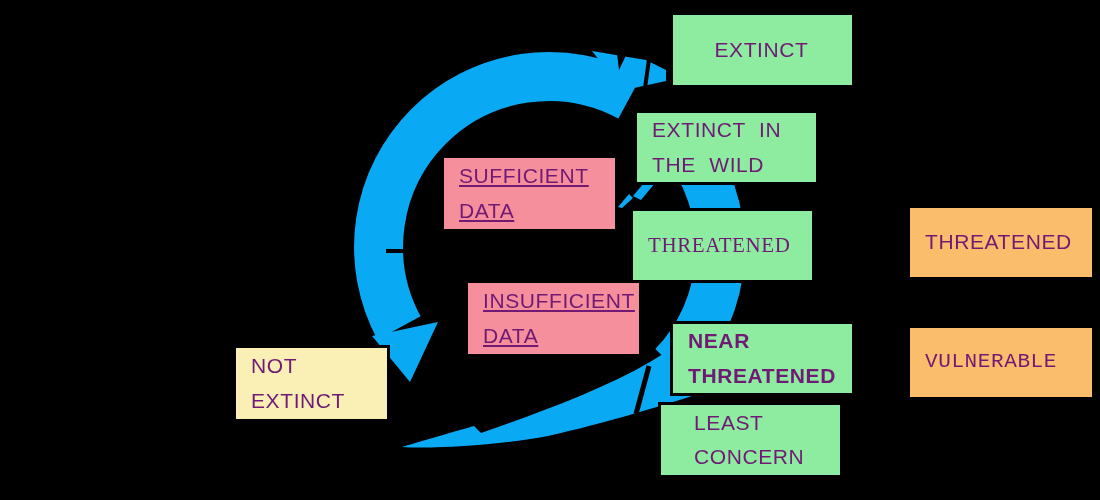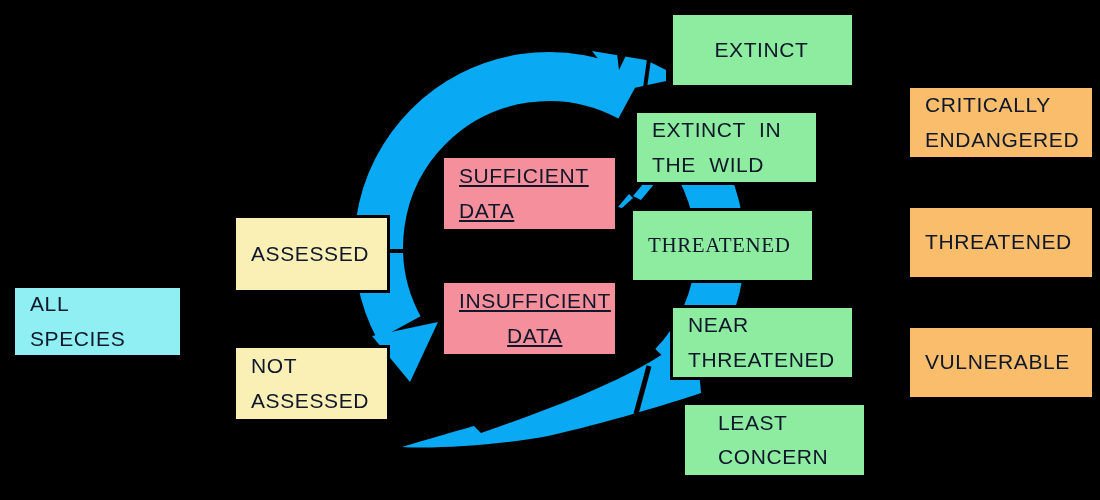--- a/index.html
+++ b/index.html
@@ -12,43 +12,43 @@
   }
   .arrow-layer{position:absolute;left:0;top:0;}
   .box{
     position:absolute;
     box-sizing:border-box;
     border:3px solid #000;
     display:flex;align-items:center;
     padding-left:15px;padding-right:6px;
     font-size:21px;line-height:1.62;
     letter-spacing:0.6px;word-spacing:7px;
-    color:#0f172a;
+    color:#701a75;
   }
   .box.center{justify-content:center;padding-left:4px;text-align:center;}
   .box.pad-lg{padding-left:33px;}
   .c-cyan{background:#8FEFF2;}
   .c-yellow{background:#FAF0B6;}
   .c-pink{background:#F58F9C;text-decoration:underline;}
   .c-green{background:#8DEC9F;}
   .c-orange{background:#F9BD6C;}
   
   #b-all{left:12px;top:285px;width:171px;height:73px;}
   #b-assessed{left:233px;top:215px;width:157px;height:78px;}
   #b-notassessed{left:233px;top:345px;width:157px;height:77px;}
   #b-suff{left:441px;top:155px;width:177px;height:77px;}
-  #b-insuff{left:441px;top:280px;width:177px;height:77px;text-align:center;}
+  #b-insuff{left:465px;top:280px;width:177px;height:77px;}
   #b-extinct{left:670px;top:12px;width:185px;height:76px;}
   #b-eitw{left:634px;top:110px;width:185px;height:75px;}
   #b-threat{left:630px;top:208px;width:185px;height:75px;font-family:Liberation Serif, serif;}
-  #b-nearthreat{left:670px;top:305px;width:185px;height:75px;}
-  #b-least{left:682px;top:402px;width:185px;height:76px;}
+  #b-nearthreat{left:670px;top:321px;width:185px;height:75px;font-weight:bold;}
+  #b-least{left:658px;top:402px;width:185px;height:76px;}
   #b-crit{left:907px;top:85px;width:188px;height:75px;}
   #b-endangered{left:907px;top:205px;width:188px;height:75px;}
-  #b-vuln{left:907px;top:325px;width:188px;height:75px;}
+  #b-vuln{left:907px;top:325px;width:188px;height:75px;font-family:Liberation Mono, monospace;}
 </style>
 </head>
 <body>
 
 <div class="stage">
 
   <svg class="arrow-layer" width="1100" height="500" viewBox="0 0 1100 500">
 
     <path d="M 630 97 A 170.5 170.5 0 0 0 399 328" fill="none" stroke="#0AA9F4" stroke-width="49"></path>
 
@@ -70,39 +70,36 @@
     <polygon points="618,207 629,194 633,198 622,208" fill="#0AA9F4"></polygon>
     <polygon points="633,196 653,172 660,177 641,200" fill="#0AA9F4"></polygon>
     <polygon points="651,175 663,153 670,158 669,177 658,182" fill="#0AA9F4"></polygon>
 
     <line x1="386" y1="251" x2="405" y2="251" stroke="#000" stroke-width="4"></line>
     <polygon points="616,45 630,47 619,70" fill="#000"></polygon>
     <line x1="650" y1="52" x2="645" y2="88" stroke="#000" stroke-width="4"></line>
     <line x1="649" y1="366" x2="636" y2="414" stroke="#000" stroke-width="5"></line>
   </svg>
 
-  <div class="box c-cyan" id="b-all">ALL SPECIES</div>
 
-  <div class="box c-yellow" id="b-assessed">ASSESSED</div>
 
-  <div class="box c-yellow" id="b-notassessed">NOT ASSESSED</div>
+  <div class="box c-yellow" id="b-notassessed">NOT EXTINCT</div>
 
   <div class="box c-pink" id="b-suff">SUFFICIENT DATA</div>
 
   <div class="box c-pink" id="b-insuff">INSUFFICIENT DATA</div>
 
   <div class="box c-green center" id="b-extinct">EXTINCT</div>
 
   <div class="box c-green" id="b-eitw">EXTINCT IN THE WILD</div>
 
   <div class="box c-green" id="b-threat">THREATENED</div>
 
   <div class="box c-green" id="b-nearthreat">NEAR THREATENED</div>
 
   <div class="box c-green pad-lg" id="b-least">LEAST CONCERN</div>
 
-  <div class="box c-orange" id="b-crit">CRITICALLY ENDANGERED</div>
 
   <div class="box c-orange" id="b-endangered">THREATENED</div>
 
   <div class="box c-orange" id="b-vuln">VULNERABLE</div>
 
 </div>
 
 </body></html>

